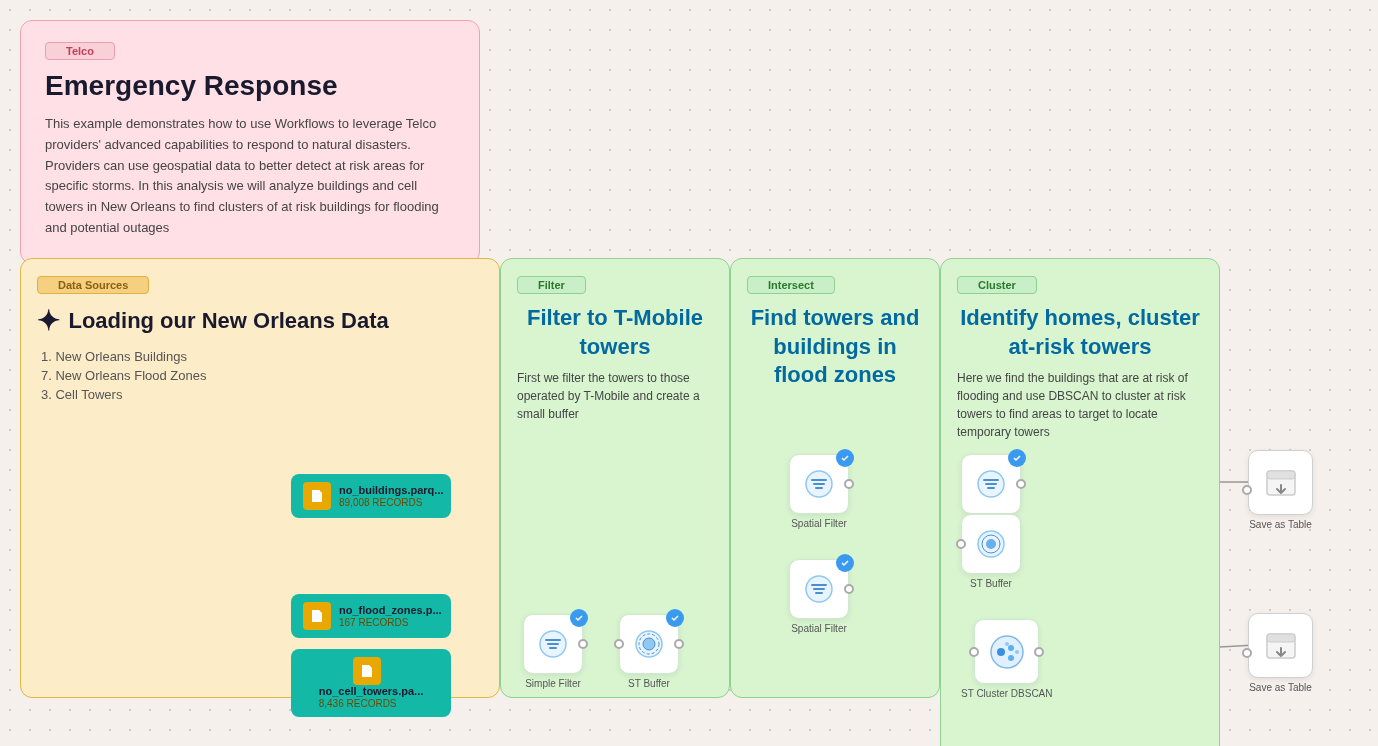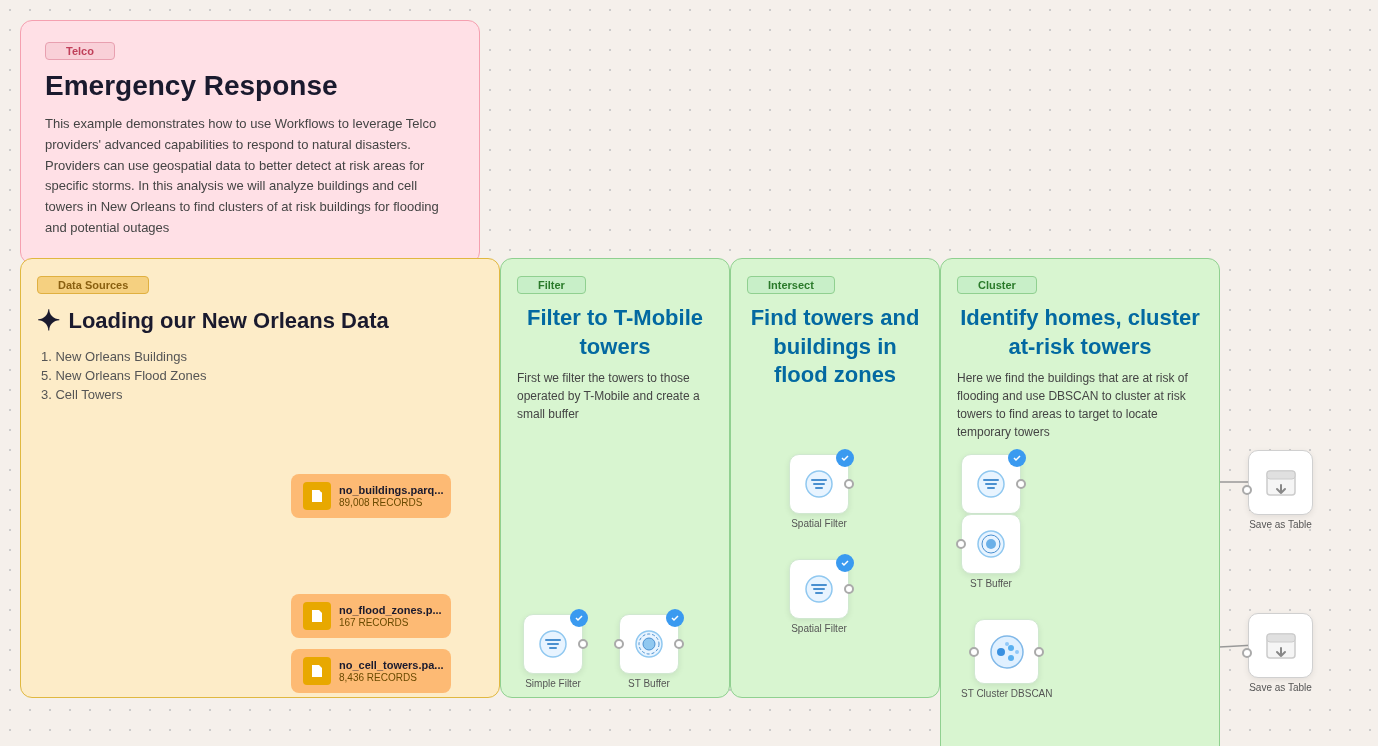--- a/index.html
+++ b/index.html
@@ -162,21 +162,21 @@
       margin-bottom: 12px;
       font-size: 22px;
       font-weight: 700;
       color: #1a1a2e;
     }
 
     
     .file-node {
       display: flex;
       align-items: center;
-      background: #fdba74;
+      background: #14b8a6;
       border-radius: 8px;
       padding: 8px 12px;
       width: 160px;
       position: absolute;
     }
     .file-node-icon {
       width: 28px;
       height: 28px;
       background: #e8a800;
       border-radius: 4px;
@@ -313,21 +313,21 @@
   </div>
 
   <div class="section-card datasources-card">
     <span class="badge badge-datasources">Data Sources</span>
     <div class="ds-heading">
       <span class="ds-emoji">✦</span>
       <span>Loading our New Orleans Data</span>
     </div>
     <ul class="ds-list">
       <li>1. New Orleans Buildings</li>
-      <li>5. New Orleans Flood Zones</li>
+      <li>7. New Orleans Flood Zones</li>
       <li>3. Cell Towers</li>
     </ul>
 
     
     <div class="file-node" style="top: 215px; left: 270px;">
       <div class="file-node-icon">
         <svg viewBox="0 0 16 16" fill="white">
             <path d="M3 2h7l3 3v9H3V2z"></path>
             <path d="M10 2v3h3" fill="none" stroke="white" stroke-width="1"></path>
           </svg>
@@ -345,21 +345,21 @@
             <path d="M3 2h7l3 3v9H3V2z"></path>
           </svg>
       </div>
       <div>
         <div class="file-name">no_flood_zones.p...</div>
         <div class="file-records">167 RECORDS</div>
       </div>
     </div>
 
     
-    <div class="file-node" style="top: 390px; left: 270px;">
+    <div class="file-node" style="top: 390px; left: 270px; flex-direction: column;">
       <div class="file-node-icon">
         <svg viewBox="0 0 16 16" fill="white">
             <path d="M3 2h7l3 3v9H3V2z"></path>
           </svg>
       </div>
       <div>
         <div class="file-name">no_cell_towers.pa...</div>
         <div class="file-records">8,436 RECORDS</div>
       </div>
     </div>

